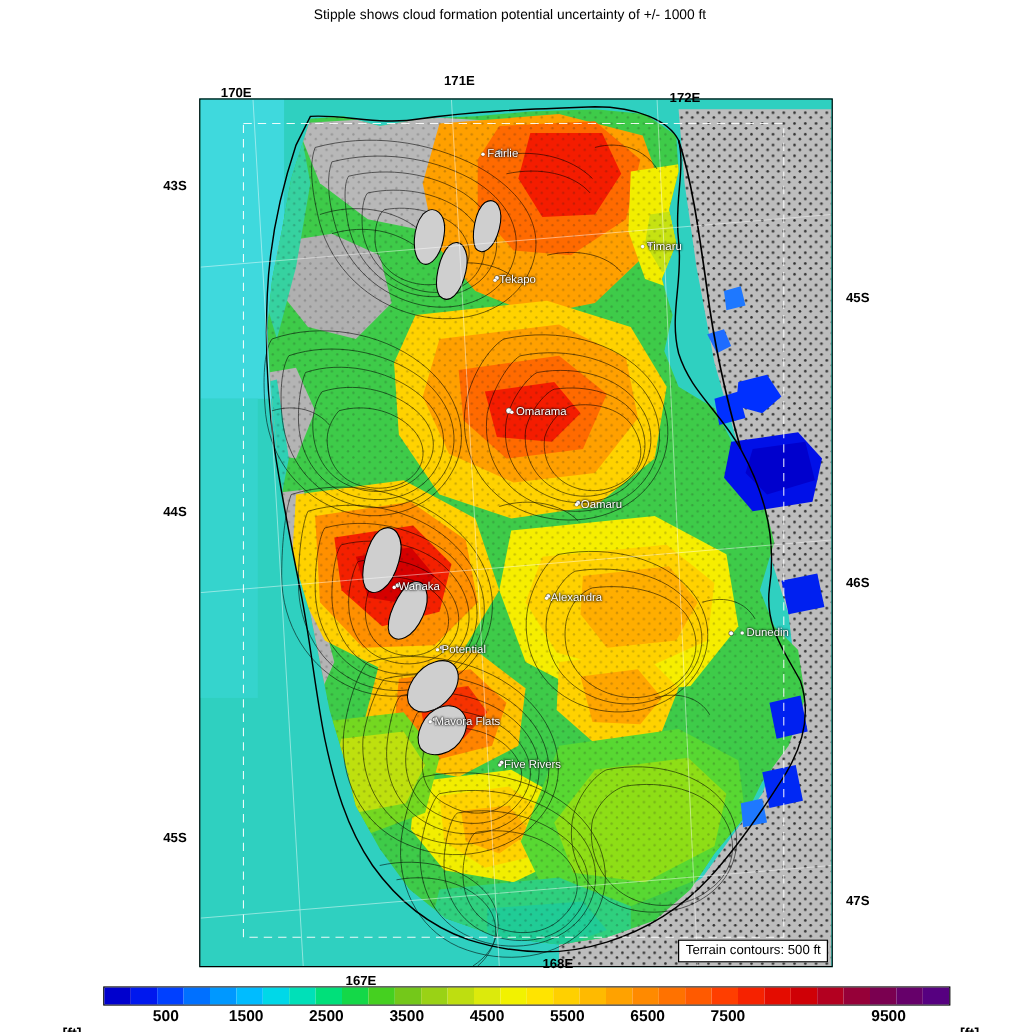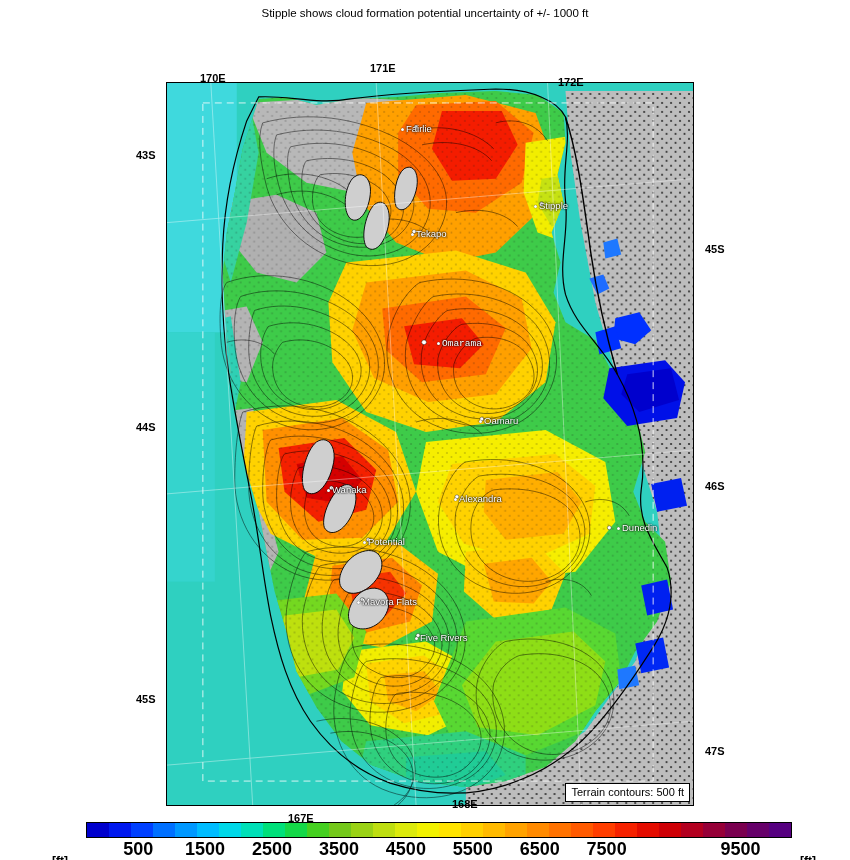--- a/index.html
+++ b/index.html
@@ -146,21 +146,21 @@
   #cb-ticklabels {
     position: absolute;
     left: 86px;
     top: 27px;
     width: 706px;
     height: 16px;
   }
   #cb-ticklabels span {
     position: absolute;
     transform: translateX(-50%);
-    font-size: 18px;
+    font-size: 13px;
     font-weight: bold;
   }
 </style>
 </head>
 <body>
 
 <div id="title-block">
   <div id="title-line3">Stipple shows cloud formation potential uncertainty of +/- 1000 ft</div>
 </div>
 
@@ -379,34 +379,34 @@
         <circle cx="444" cy="446" r="2"></circle>
         <circle cx="196" cy="518" r="2"></circle>
         <circle cx="252" cy="554" r="2"></circle>
         <circle cx="376" cy="121" r="2"></circle>
       </g>
     </g>
   </svg>
 
   <div class="city" style="left:234px; top:40px;"><span class="dot"></span><span>Fairlie</span></div>
   <div class="city" style="left:244px; top:145px;"><span class="dot"></span><span>Tekapo</span></div>
-  <div class="city" style="left:367px; top:117px;"><span class="dot"></span><span>Stipple</span></div>
-  <div class="city" style="left:270px; top:255px;font-family:Liberation Mono, monospace;"><span class="dot"></span><span>Omarama</span></div>
+  <div class="city" style="left:367px; top:117px;"><span class="dot"></span><span>Timaru</span></div>
+  <div class="city" style="left:258px; top:255px;"><span class="dot"></span><span>Omarama</span></div>
   <div class="city" style="left:312px; top:332px;"><span class="dot"></span><span>Oamaru</span></div>
   <div class="city" style="left:160px; top:401px;"><span class="dot"></span><span>Wanaka</span></div>
   <div class="city" style="left:287px; top:410px;"><span class="dot"></span><span>Alexandra</span></div>
   <div class="city" style="left:196px; top:453px;"><span class="dot"></span><span>Potential</span></div>
   <div class="city" style="left:450px; top:439px;"><span class="dot"></span><span>Dunedin</span></div>
   <div class="city" style="left:190px; top:513px;"><span class="dot"></span><span>Mavora Flats</span></div>
   <div class="city" style="left:248px; top:549px;"><span class="dot"></span><span>Five Rivers</span></div>
 
   <div id="terrain-note">Terrain contours: 500 ft</div>
 </div>
 
-<div class="axis-label" style="left:200px; top:72px;">170E</div>
+<div class="axis-label" style="left:184px; top:72px;">170E</div>
 <div class="axis-label" style="left:370px; top:62px;">171E</div>
 <div class="axis-label" style="left:558px; top:76px;">172E</div>
 
 <div class="axis-label" style="left:136px; top:149px;">43S</div>
 <div class="axis-label" style="left:136px; top:421px;">44S</div>
 <div class="axis-label" style="left:136px; top:693px;">45S</div>
 
 <div class="axis-label" style="left:705px; top:243px;">45S</div>
 <div class="axis-label" style="left:705px; top:480px;">46S</div>
 <div class="axis-label" style="left:705px; top:745px;">47S</div>

